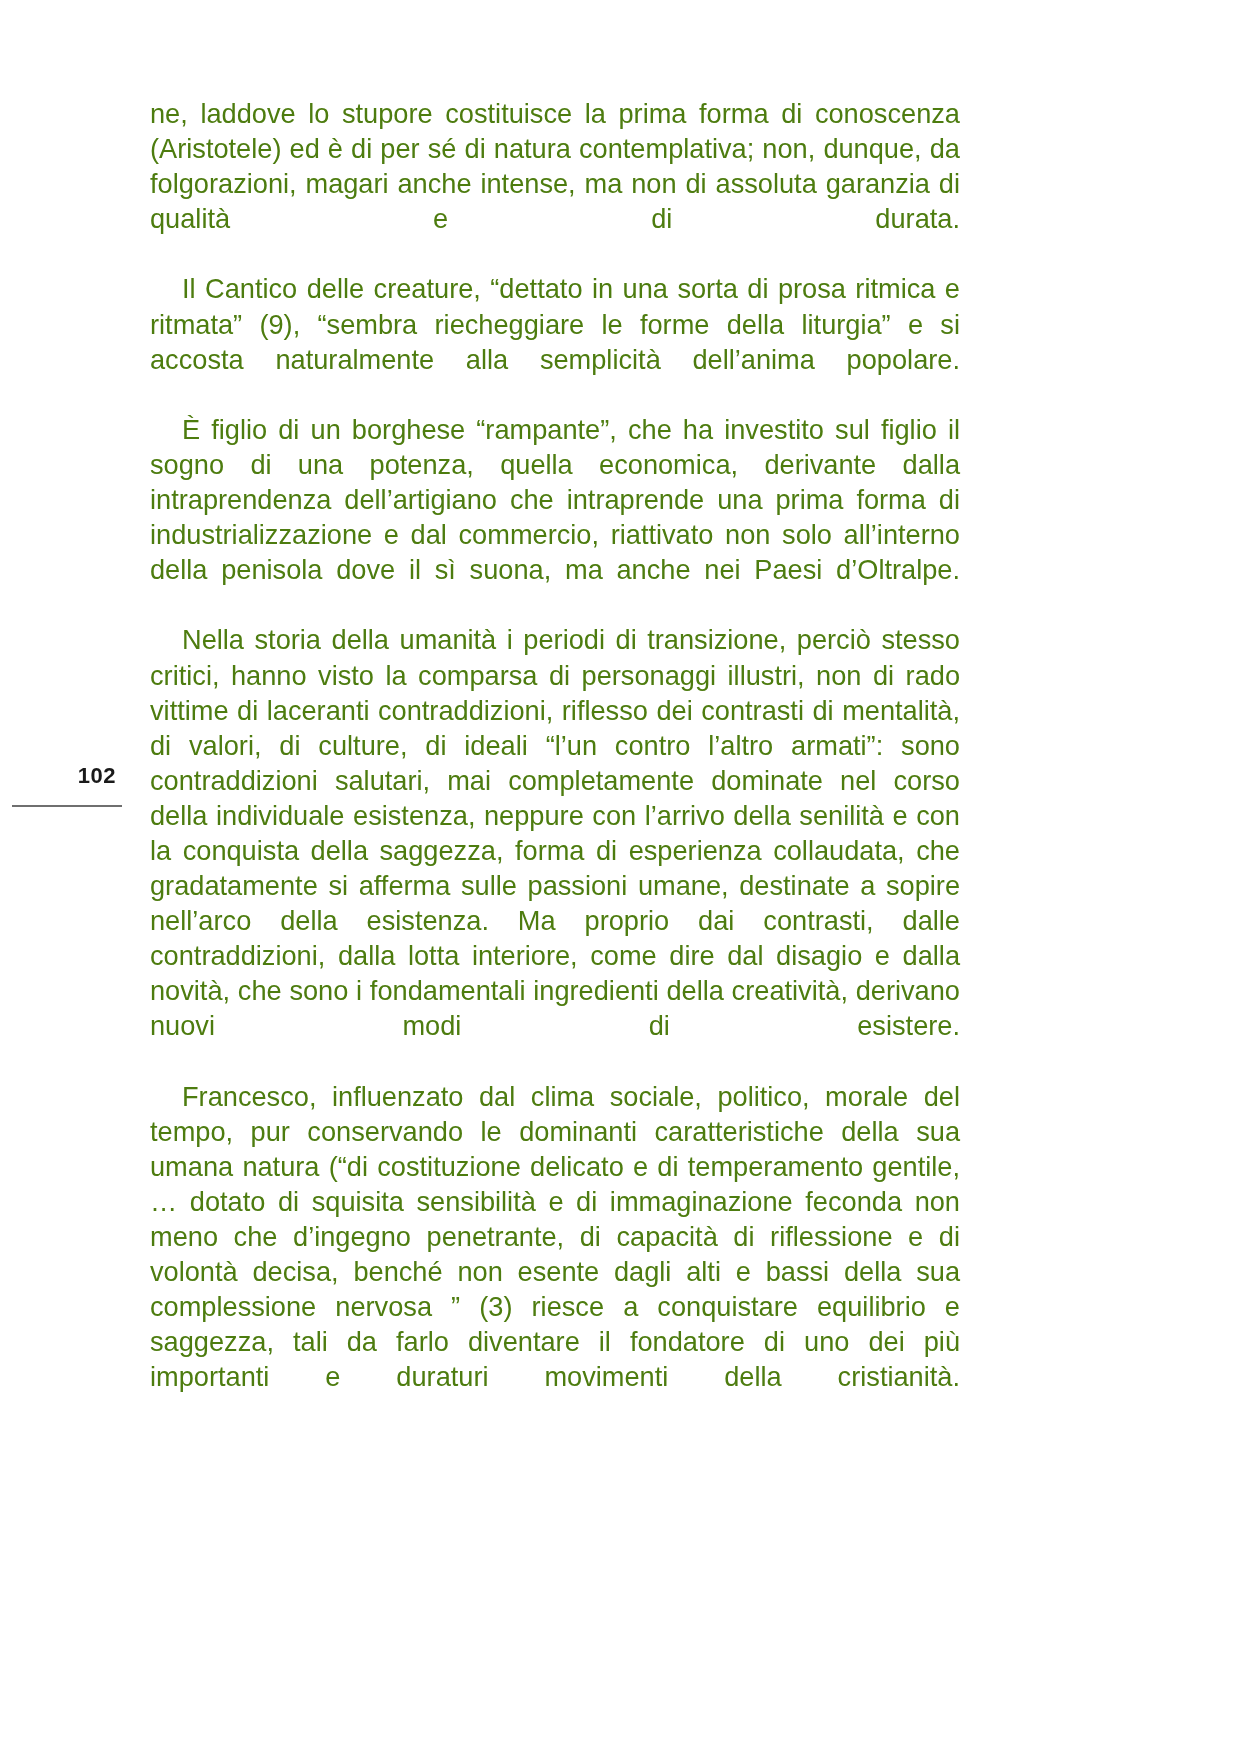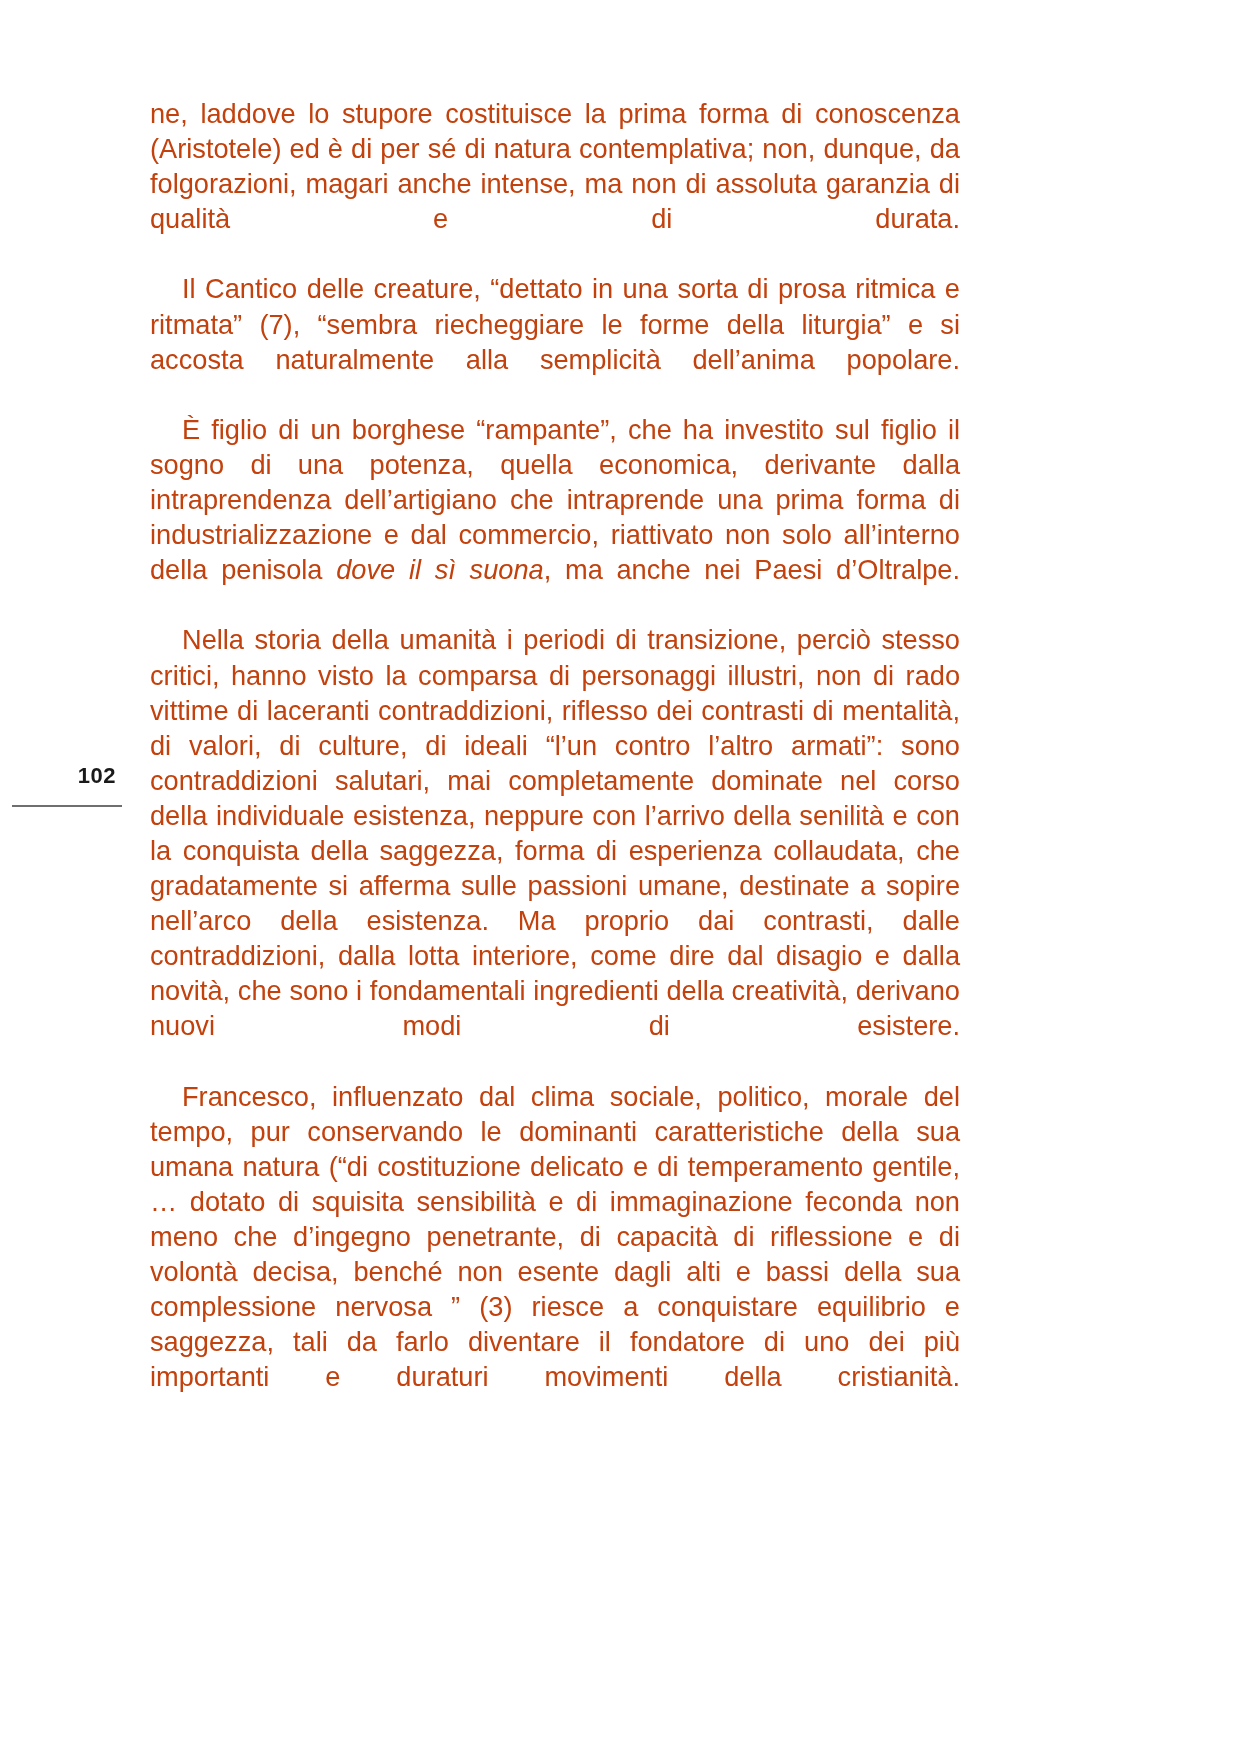--- a/index.html
+++ b/index.html
@@ -52,51 +52,51 @@
 
   p.para {
     margin: 0;
     font-size: 27.2px;
     line-height: 35.1px;
     text-align: justify;
     text-justify: inter-word;
     -webkit-hyphens: none;
     hyphens: none;
     word-spacing: 0px;
-    color: #c2410c;
+    color: #4d7c0f;
   }
   p.para.indented {
     text-indent: 32px;
   }
   
   p.para::after {
     content: "";
     display: inline-block;
     width: 100%;
   }
 
-  .ital { font-style: italic; }
+  .ital { }
 
   
 </style>
 </head>
 <body>
 
 <div class="page">
 
   <div class="folio-block">
     <div class="folio-number">102</div>
     <div class="folio-rule"></div>
   </div>
 
   <div class="text-column">
 
     <p class="para">ne, laddove lo stupore costituisce la prima forma di conoscenza (Aristotele) ed è di per sé di natura contemplativa; non, dunque, da folgorazioni, magari anche intense, ma non di assoluta garanzia di qualità e di durata.</p>
 
-    <p class="para indented">Il Cantico delle creature, “dettato in una sorta di prosa ritmica e ritmata” (7), “sembra riecheggiare le forme della liturgia” e si accosta naturalmente alla semplicità dell’anima popolare.</p>
+    <p class="para indented">Il Cantico delle creature, “dettato in una sorta di prosa ritmica e ritmata” (9), “sembra riecheggiare le forme della liturgia” e si accosta naturalmente alla semplicità dell’anima popolare.</p>
 
 
     <p class="para indented"><span>È figlio di un borghese “rampante”, che ha investito sul figlio il sogno di una potenza, quella economica, derivante dalla intraprendenza dell’artigiano che intraprende una prima forma di industrializzazione e dal commercio, riattivato non solo all’interno della penisola </span><span class="ital">dove il sì suona</span><span>, ma anche nei Paesi d’Oltralpe.</span></p>
 
     <p class="para indented">Nella storia della umanità i periodi di transizione, perciò stesso critici, hanno visto la comparsa di personaggi illustri, non di rado vittime di laceranti contraddizioni, riflesso dei contrasti di mentalità, di valori, di culture, di ideali “l’un contro l’altro armati”: sono contraddizioni salutari, mai completamente dominate nel corso della individuale esistenza,  neppure con l’arrivo della senilità e con la conquista della saggezza, forma di esperienza collaudata, che gradatamente si afferma sulle passioni umane, destinate a sopire nell’arco della esistenza. Ma proprio dai contrasti, dalle contraddizioni, dalla lotta interiore, come dire dal disagio e dalla novità, che sono i fondamentali ingredienti della creatività, derivano nuovi modi di esistere.</p>
 
     <p class="para indented">Francesco, influenzato dal clima sociale, politico, morale del tempo, pur conservando le dominanti caratteristiche della sua umana natura (“di costituzione delicato e di temperamento gentile, … dotato di squisita sensibilità e di immaginazione feconda non meno che d’ingegno penetrante, di capacità di riflessione e di volontà decisa, benché non esente dagli alti e bassi della sua complessione nervosa ” (3) riesce a conquistare equilibrio e saggezza, tali da farlo diventare il fondatore di uno dei più importanti e duraturi movimenti della cristianità.</p>
 
   </div>
 

